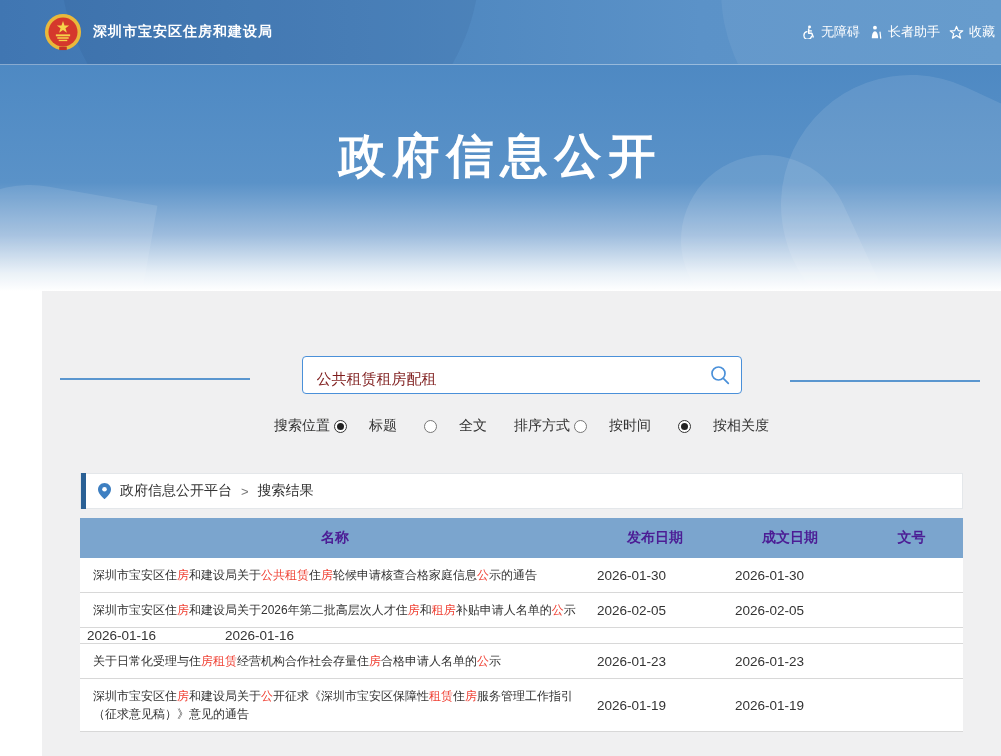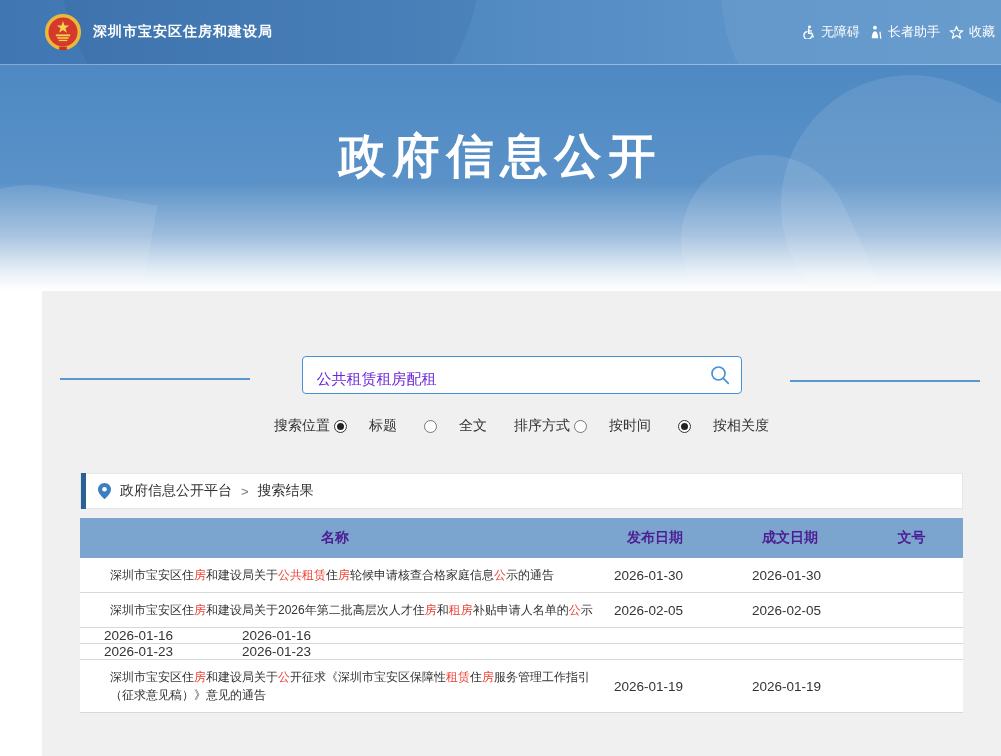--- a/index.html
+++ b/index.html
@@ -48,21 +48,21 @@
   .deco-line{position:absolute;height:2px;background:#5a96cf;}
   .deco-left{left:18px;top:87px;width:190px;}
   .deco-right{right:21px;top:89px;width:190px;}
   .search-wrap{padding-top:65px;}
   .search-box{
     width:440px;height:38px;margin:0 auto;background:#fff;box-sizing:border-box;
     border:1px solid #4a90d9;border-radius:4px;position:relative;
   }
   .search-box input{
     width:100%;height:100%;border:none;outline:none;background:transparent;
-    box-sizing:border-box;padding:9px 42px 0 14px;font-size:15px;color:#6d28d9;
+    box-sizing:border-box;padding:9px 42px 0 14px;font-size:15px;color:#7f1d1d;
     font-family:inherit;
   }
   .search-btn{
     position:absolute;right:9px;top:7px;width:24px;height:24px;border:none;background:none;
     padding:0;cursor:pointer;
   }
   .filter-row{
     margin-top:23px;display:flex;justify-content:center;align-items:center;
     gap:27px;font-size:14px;color:#333;
   }
@@ -90,21 +90,21 @@
   .table-card{margin:9px 0 0 38px;width:883px;background:#fff;}
   .thead{
     height:40px;background:#7ba5ce;display:flex;align-items:center;
     color:#4c1d95;font-size:14px;font-weight:bold;
   }
   .h-name{width:510px;text-align:center;}
   .h-pub{width:130px;text-align:center;}
   .h-writ{width:140px;text-align:center;}
   .h-doc{flex:1;text-align:center;}
   .trow{
-    display:flex;align-items:center;border-bottom:1px solid #d8d8d8;color:#333;padding-left:17px;
+    display:flex;align-items:center;border-bottom:1px solid #d8d8d8;color:#333;
   }
   .c-name{width:510px;box-sizing:border-box;padding:8px 0 8px 13px;font-size:12px;line-height:18px;}
   .doc-link{color:#333;text-decoration:none;cursor:pointer;}
   .doc-link .hl{color:#f04134;}
   .c-pub{width:130px;box-sizing:border-box;padding-left:7px;font-size:13.5px;}
   .c-writ{width:140px;box-sizing:border-box;padding-left:15px;font-size:13.5px;}
   .c-doc{flex:1;text-align:center;font-size:13.5px;}
 </style>
 </head>
 <body>
@@ -229,20 +229,23 @@
     <div class="c-doc"></div>
   </div>
 
   <div class="trow">
     <div class="c-pub">2026-01-16</div>
     <div class="c-writ">2026-01-16</div>
     <div class="c-doc"></div>
   </div>
 
   <div class="trow">
+    <div class="c-name">
+      <a class="doc-link"><span>关于日常化受理与住</span><span class="hl">房租赁</span><span>经营机构合作社会存量住</span><span class="hl">房</span><span>合格申请人名单的</span><span class="hl">公</span><span>示</span></a>
+    </div>
     <div class="c-pub">2026-01-23</div>
     <div class="c-writ">2026-01-23</div>
     <div class="c-doc"></div>
   </div>
 
   <div class="trow">
     <div class="c-name">
       <a class="doc-link"><span>深圳市宝安区住</span><span class="hl">房</span><span>和建设局关于</span><span class="hl">公</span><span>开征求《深圳市宝安区保障性</span><span class="hl">租赁</span><span>住</span><span class="hl">房</span><span>服务管理工作指引（征求意见稿）》意见的通告</span></a>
     </div>
     <div class="c-pub">2026-01-19</div>

